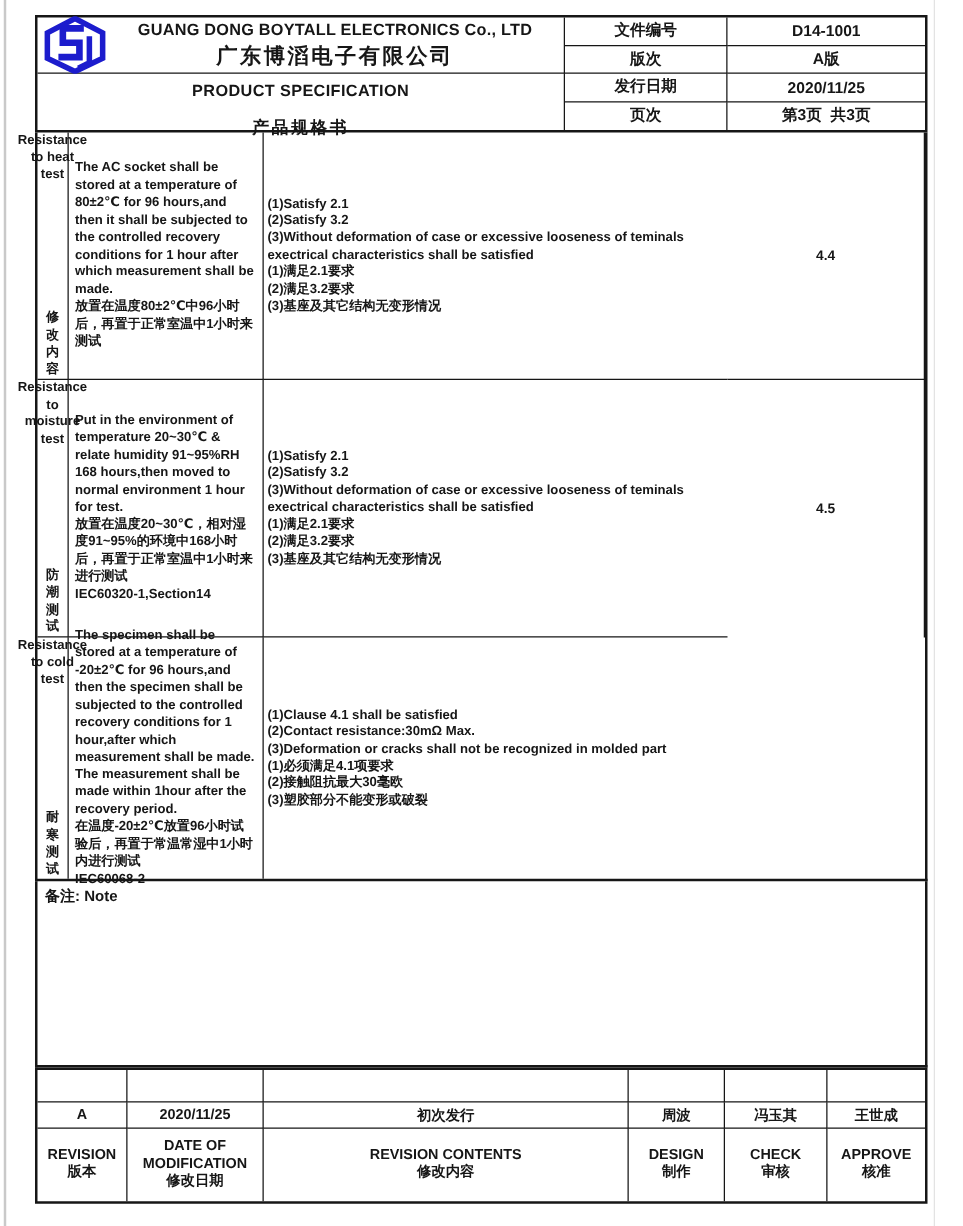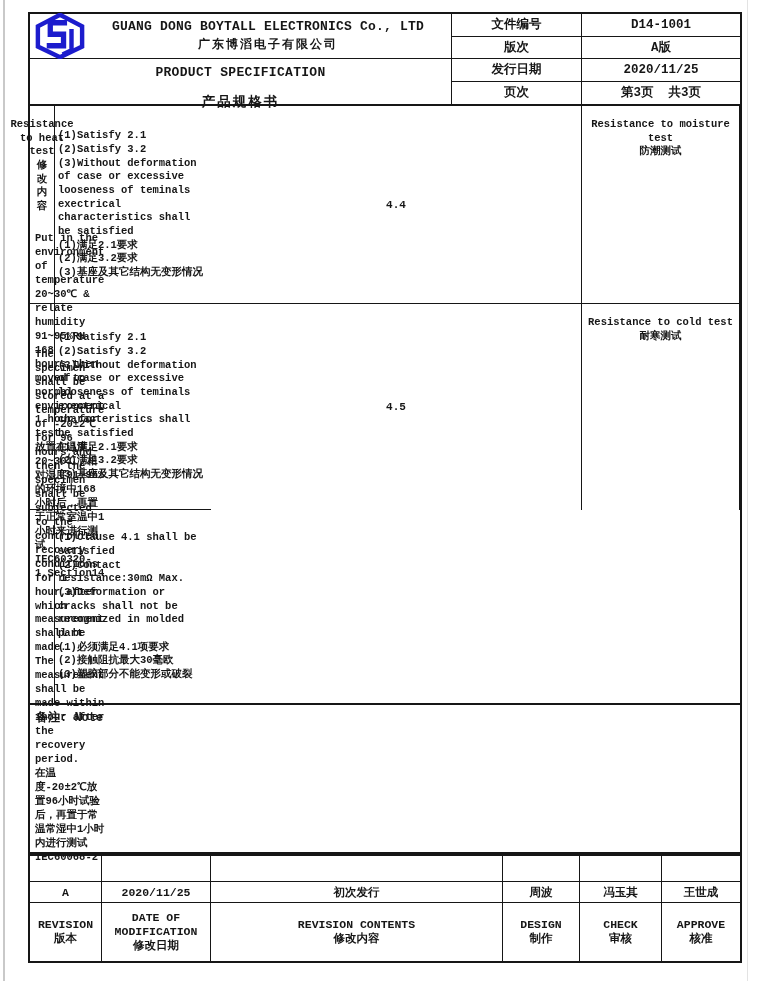--- a/index.html
+++ b/index.html
@@ -4,55 +4,55 @@
 <style>
   * { margin:0; padding:0; box-sizing:border-box; }
   html,body { background:#ffffff; }
   .sheet {
     position:relative; width:770px; height:981px; background:#fff;
     color:#161616; font-family:"Liberation Sans","DejaVu Sans",sans-serif;
     font-weight:700; overflow:hidden;
   }
   .scan-edge { position:absolute; left:3px; top:0; width:2px; height:100%; background:#c9c9c9; }
   .scan-edge-right { position:absolute; left:747px; top:0; width:1px; height:100%; background:#e3e3e3; }
-  .doc { position:absolute; left:28px; top:12px; width:723px;font-family:Liberation Mono, monospace; }
+  .doc { position:absolute; left:28px; top:12px; width:723px; }
 
   
   .header-grid {
     display:grid; width:714px; height:94px;
     grid-template-columns:422px 130px 158px;
     grid-template-rows:1fr 1fr 1fr 1fr;
     border:2px solid #161616;
   }
   .hg-company { grid-column:1; grid-row:1/3; border-right:1px solid #161616; border-bottom:1px solid #161616;
     display:flex; align-items:center; padding-left:5px; }
   .hg-title { grid-column:1; grid-row:3/5; border-right:1px solid #161616;
     display:flex; flex-direction:column; align-items:center; justify-content:center; }
   .hg-label { grid-column:2; border-right:1px solid #161616; border-bottom:1px solid #161616;
     display:flex; align-items:center; justify-content:center; font-size:12.5px; }
   .hg-value { grid-column:3; border-bottom:1px solid #161616;
     display:flex; align-items:center; justify-content:center; font-size:12.5px; white-space:pre; }
   .hr4 { border-bottom:none !important; }
   .logo { width:50px; height:46px; flex:0 0 auto; }
   .company-text { flex:1; text-align:center; }
   .company-en { font-size:13px; letter-spacing:.2px; }
-  .company-cn { font-size:12px; margin-top:2px; letter-spacing:2px; }
+  .company-cn { font-size:17px; margin-top:2px; letter-spacing:2px; }
   .title-en { font-size:13px; letter-spacing:.3px;margin-top:12px; }
   .title-cn { font-size:13.5px; margin-top:13px; letter-spacing:2px; }
 
   
   .main-grid {
     display:grid; width:714px;
     grid-template-columns:25px 156px 371px 158px;
     grid-template-rows:198px 206px 193px;
     border:2px solid #161616; border-top:none;
   }
   .mcell { border-right:1px solid #161616; border-bottom:1px solid #161616; display:flex; align-items:center; }
   .mc-no { justify-content:center; font-size:11px; }
-  .mc-name { flex-direction:column; justify-content:flex-start; text-align:center; font-size:10.5px; line-height:1.3; padding:12px 2px; }
+  .mc-name { flex-direction:column; justify-content:space-between; text-align:center; font-size:10.5px; line-height:1.3; padding:0 2px; }
   .mc-desc { padding:3px 5px; font-size:10.5px; line-height:1.33; white-space:pre-line; }
   .mc-crit { padding:6px 3px; font-size:10.5px; line-height:1.3; white-space:pre-line; border-right:none; }
   .mrow-last { border-bottom:none !important; }
 
   
   .note-box { width:714px; height:149px; border:2px solid #161616; border-top:none; padding:4px 6px; font-size:12px; }
 
   
   .rev-grid {
     display:grid; width:714px; height:109px;
@@ -103,20 +103,24 @@
       <div class="hg-value" style="grid-row:3">2020/11/25</div>
       <div class="hg-label hr4" style="grid-row:4">页次</div>
       <div class="hg-value hr4" style="grid-row:4">第3页  共3页</div>
     </div>
 
     <div class="main-grid">
 
       <div class="mcell mc-name">
         <div>Resistance to heat test</div>
         <div>修改内容</div>
+      </div>
+      <div class="mcell mc-desc">
+        <div>The AC socket shall be stored at a temperature of 80±2℃ for 96 hours,and then it shall be subjected to the controlled recovery conditions for 1 hour after which measurement shall be made.
+放置在温度80±2℃中96小时后，再置于正常室温中1小时来测试</div>
       </div>
       <div class="mcell mc-crit">
         <div>(1)Satisfy 2.1
 (2)Satisfy 3.2
 (3)Without deformation of case or excessive looseness of teminals exectrical characteristics shall be satisfied
 (1)满足2.1要求
 (2)满足3.2要求
 (3)基座及其它结构无变形情况</div>
       </div>
 

